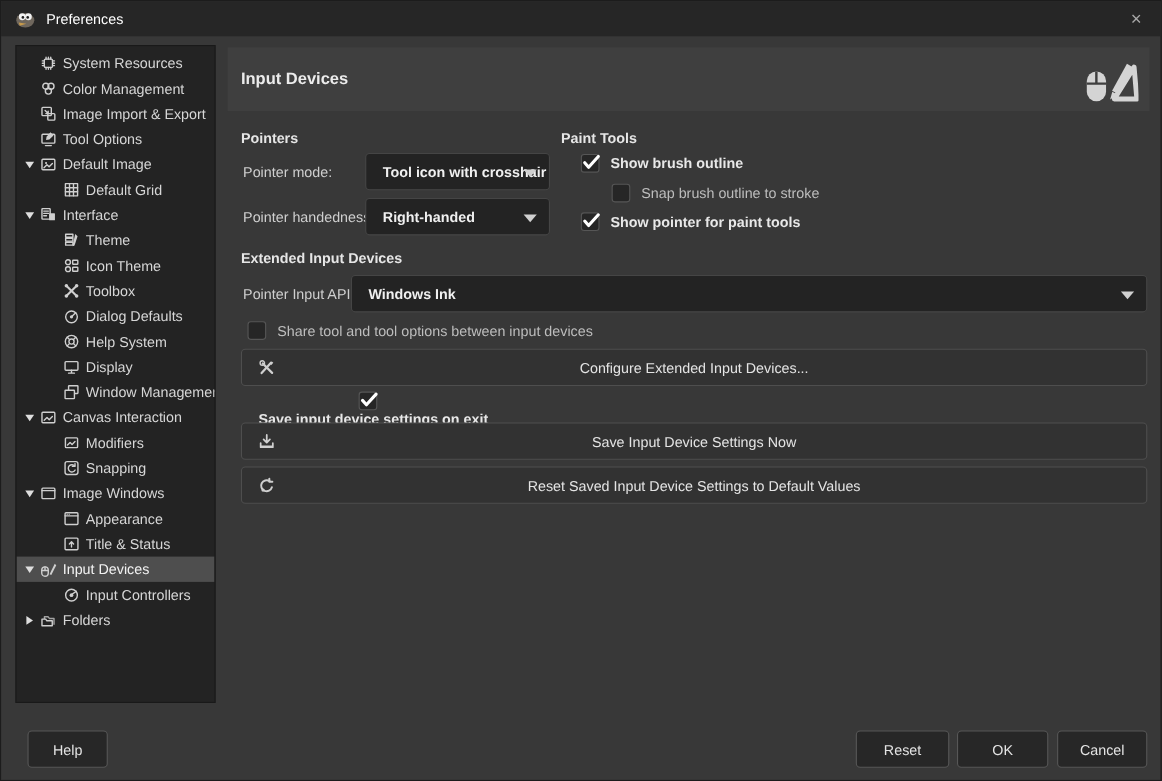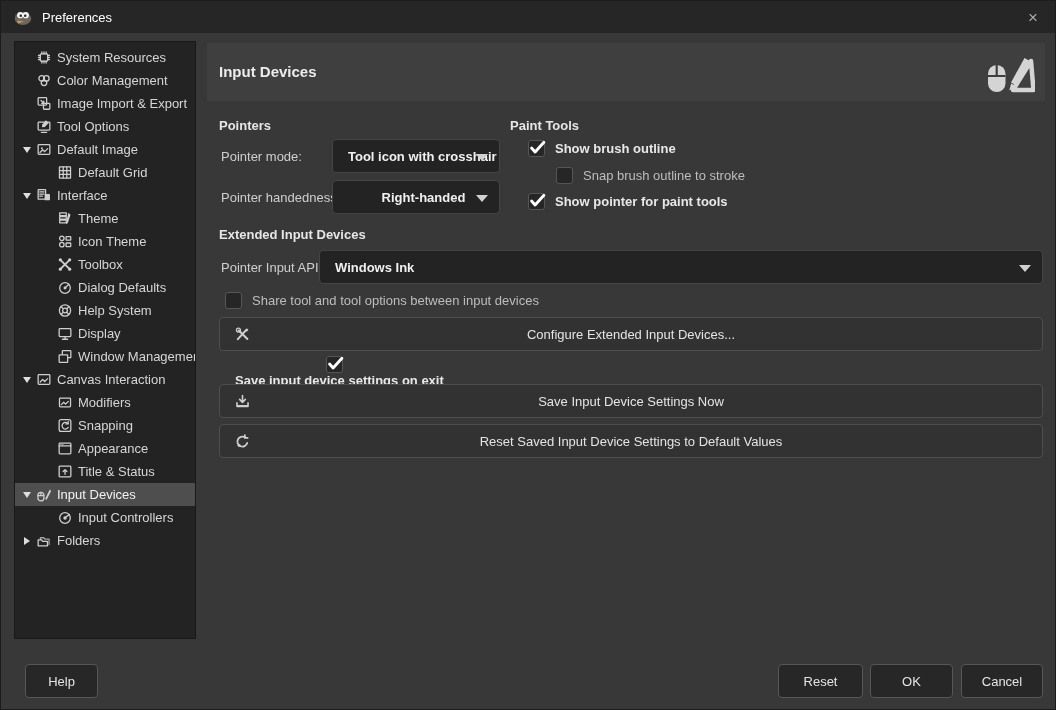--- a/index.html
+++ b/index.html
@@ -283,20 +283,34 @@
             <svg viewBox="0 0 16 16">
               <g class="icon-stroke">
                 <rect x="2.5" y="2.5" width="11" height="11" rx="1.8"></rect>
                 <path d="M10.8 6.3a3.1 3.1 0 1 0 .3 3.4"></path>
                 <path d="M11 4.2v2.3H8.7"></path>
               </g>
             </svg>
           </span>
           <span class="slabel">Snapping</span>
         </div>
+        <div class="side-row" style="padding-left: 0px;">
+          <span class="expander">
+            <span class="tri-down"></span>
+          </span>
+          <span class="sicon">
+            <svg viewBox="0 0 16 16">
+              <g class="icon-stroke">
+                <rect x="2.5" y="3.5" width="11" height="9" rx="0.8"></rect>
+                <path d="M2.5 5.7h11"></path>
+              </g>
+            </svg>
+          </span>
+          <span class="slabel">Image Windows</span>
+        </div>
         <div class="side-row" style="padding-left: 21px;">
           <span class="expander"></span>
           <span class="sicon">
             <svg viewBox="0 0 16 16">
               <g class="icon-stroke">
                 <rect x="2.5" y="3" width="11" height="10" rx="0.8"></rect>
                 <path d="M2.5 5.6h11"></path>
                 <circle cx="4.3" cy="4.3" r="0.55" fill="#cfcfcf" stroke="none"></circle>
                 <circle cx="6" cy="4.3" r="0.55" fill="#cfcfcf" stroke="none"></circle>
               </g>
@@ -375,21 +389,21 @@
       </span>
     </div>
 
     <div class="sect-head" style="left:12px;top:75px;">Pointers</div>
     <div class="form-label" style="left:14px;top:106px;">Pointer mode:</div>
     <div class="combo" style="left:125px;top:96px;width:168px;">
       <span class="combo-value">Tool icon with crosshair</span>
       <span class="combo-arrow"></span>
     </div>
     <div class="form-label" style="left:14px;top:147px;">Pointer handedness:</div>
-    <div class="combo" style="left:125px;top:137px;width:168px;justify-content:center;">
+    <div class="combo" style="left:125px;top:137px;width:168px;">
       <span class="combo-value">Right-handed</span>
       <span class="combo-arrow"></span>
     </div>
 
     <div class="sect-head" style="left:303px;top:75px;">Paint Tools</div>
     <div id="paint-tools-rows">
         <div class="cb-row checked" style="left: 321px; top: 95px; text-align: right;">
           <span class="cb checked">
             <svg viewBox="0 0 16 16">
               <path d="M3 8.4l3 3.4L13.4 3.6" stroke="#fff" stroke-width="2.4" fill="none" stroke-linecap="round" stroke-linejoin="round"></path>

